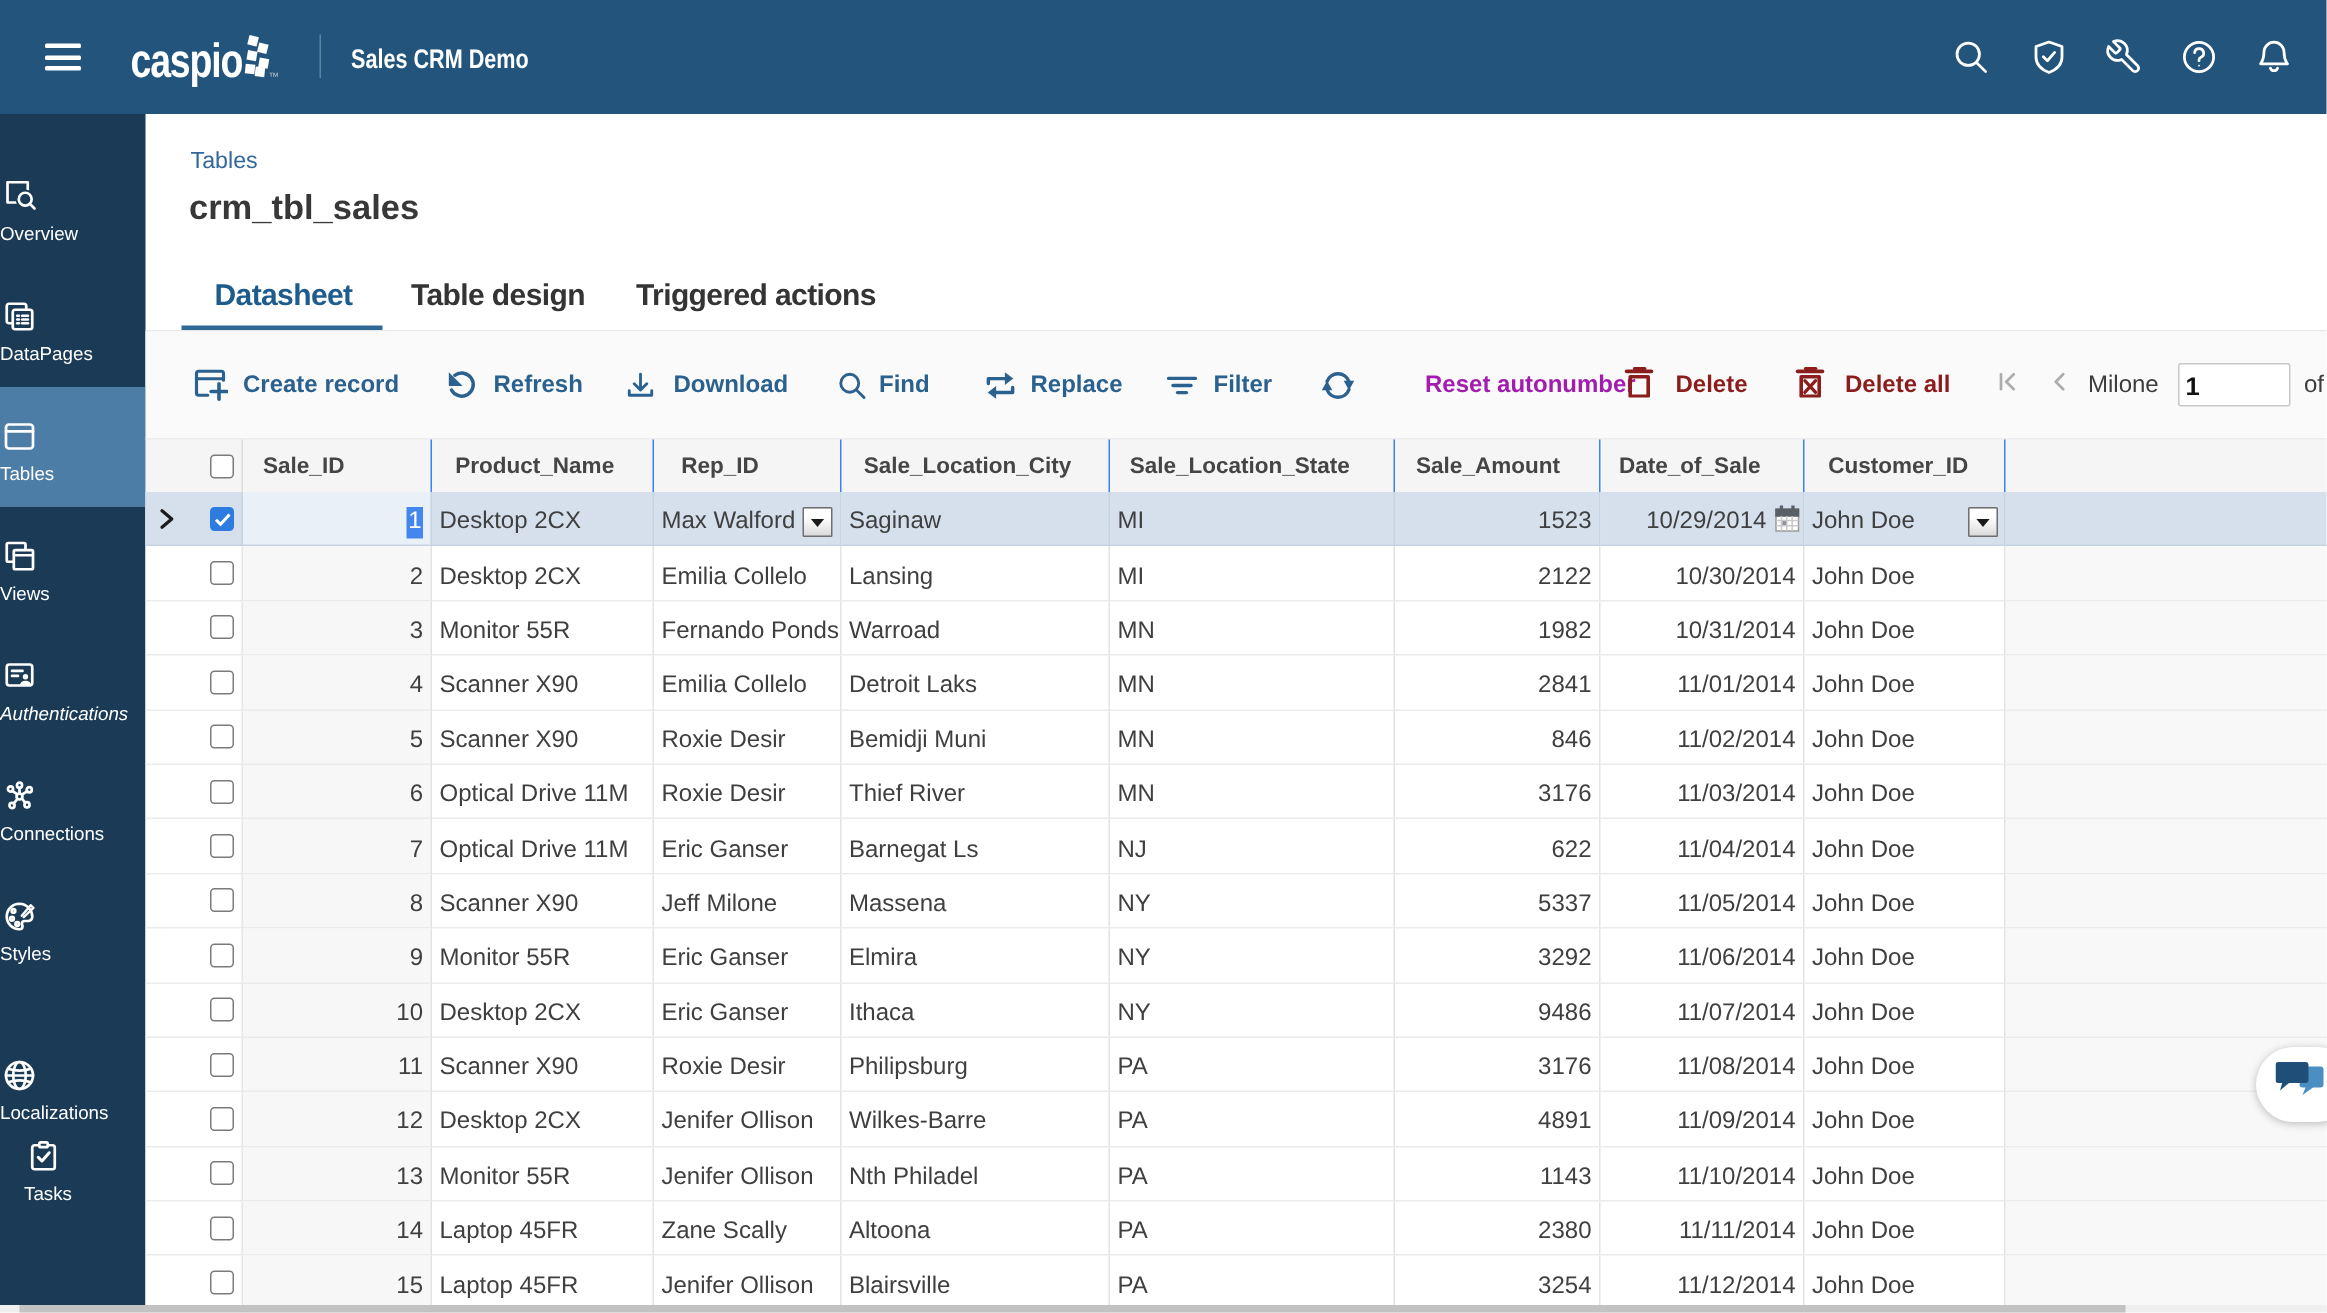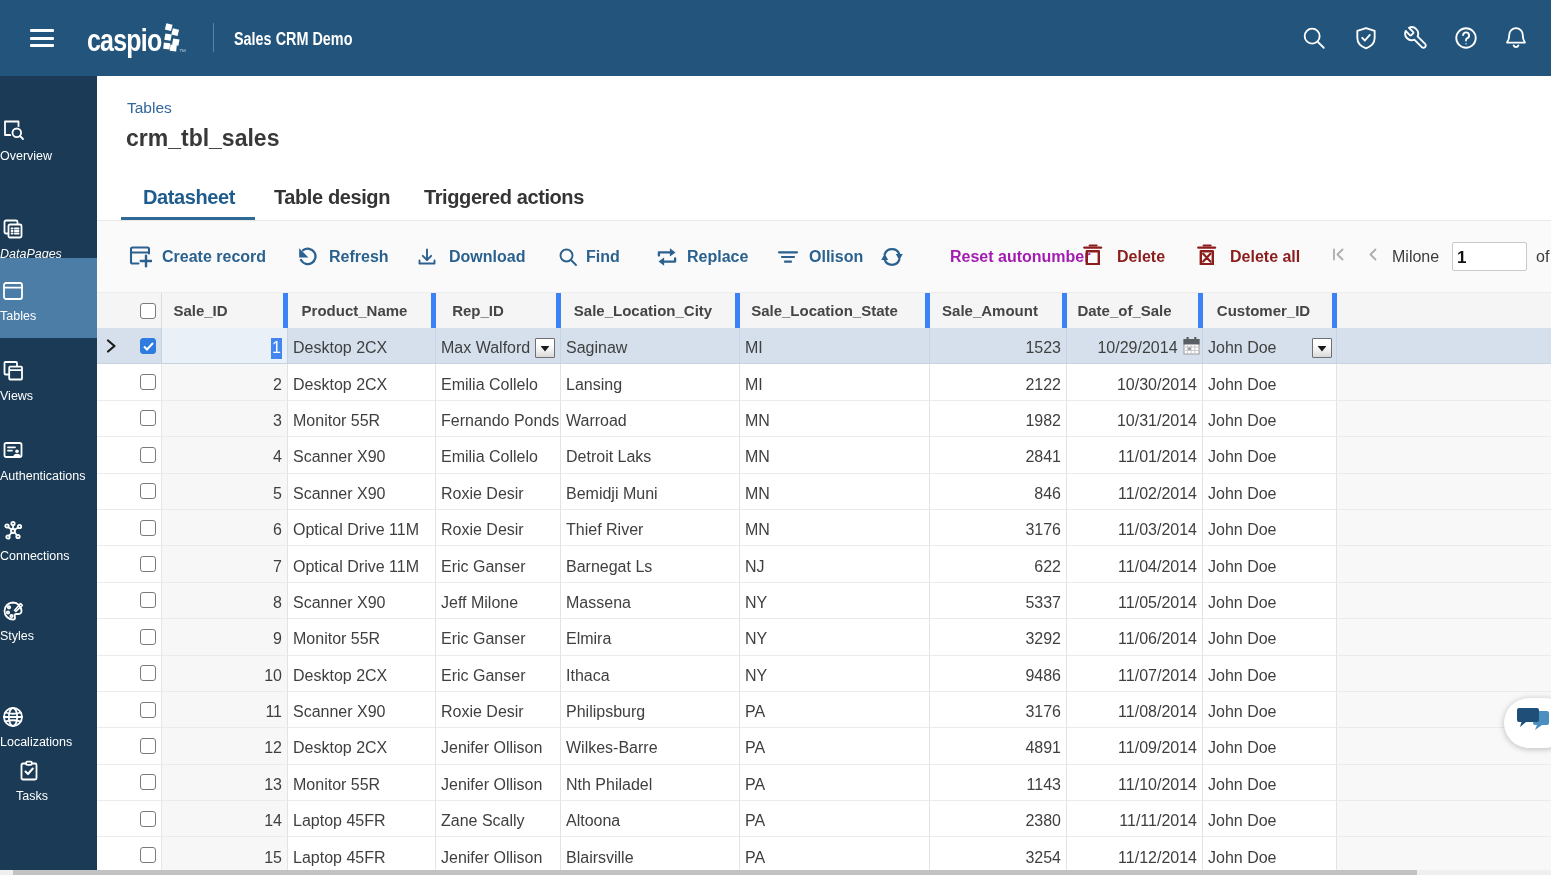--- a/index.html
+++ b/index.html
@@ -10,40 +10,40 @@
 .logo { position:absolute; left:87px; top:22px; color:#fff; font-weight:700; font-size:32px; letter-spacing:-1px; transform:scaleX(0.78); transform-origin:left top; }
 .vdiv { position:absolute; left:213px; top:23px; width:1px; height:29px; background:#5b83a3; }
 .apptitle { position:absolute; left:234px; top:29px; color:#fff; font-weight:700; font-size:18px; transform:scaleX(0.8); transform-origin:left top; }
 .tbico { position:absolute; top:25px; }
 .side { position:absolute; left:0; top:76px; width:97px; height:794px; background:#1a3a55; }
 .sitem { position:absolute; left:0; width:97px; height:80px; }
 .sitem.sel { background:#4b7da7; }
 .sic { margin-top:20px; height:26px; }
 .slab { color:#fff; font-size:12.5px; margin-top:5px; }
 .sitem:nth-child(1) { top:22px; }
-.sitem:nth-child(2) { top:120px;font-style:italic; }
+.sitem:nth-child(2) { top:102px; }
 .sitem:nth-child(3) { top:182px; }
 .sitem:nth-child(4) { top:262px; }
-.sitem:nth-child(5) { top:342px; }
+.sitem:nth-child(5) { top:342px;font-style:italic; }
 .sitem:nth-child(6) { top:422px; }
 .sitem:nth-child(7) { top:502px; }
 .sitem:nth-child(8) { top:608px; }
 .sitem:nth-child(9) { top:662px;margin-left:16px; }
 .crumb { position:absolute; left:127px; top:99px; font-size:15.5px; color:#34679a; }
 .h1 { position:absolute; left:126px; top:125px; font-size:23px; font-weight:700; color:#383838; }
 .tab { position:absolute; top:186px; font-size:20px; letter-spacing:-0.4px; font-weight:700; color:#343434; }
 .tabline { position:absolute; left:97px; top:220px; width:1454px; height:1px; background:#e8e8e8; }
 .tabu { position:absolute; left:121px; top:217px; width:134px; height:3px; background:#2f6a96; }
 .tic { position:absolute; top:246px; }
 .tlab { position:absolute; top:248px; font-size:16px; font-weight:700; }
 .recin { position:absolute; left:1452px; top:242px; width:75px; height:29px; border:1px solid #c9c9c9;
   border-radius:2px; background:#fff; font-size:17px; font-weight:700; color:#111; padding:5px 0 0 4px; }
 .sheet { position:absolute; left:97px; top:292px; width:1454px; }
 .hrow { display:flex; height:36px; background:#f5f5f5; border-top:1px solid #ededed; }
-.hc { height:100%; border-right:5px solid #3b82f6; font-size:15px; font-weight:700; color:#454545;
+.hc { height:100%; border-right:1px solid #3b82f6; font-size:15px; font-weight:700; color:#454545;
   display:flex; align-items:center; justify-content:center; }
 .hc.c0 { justify-content:flex-end; padding-right:5px; border-right:1px solid #dcdcdc; }
 .hc.c9 { border-right:none; }
 .row { display:flex; height:36.4px; background:#fff; }
 .dc { height:100%; border-right:1px solid #e3e3e3; border-bottom:1px solid #ebebeb; font-size:16px;
   color:#3f3f3f; display:flex; align-items:center; padding-left:5px; padding-top:5px; overflow:hidden; white-space:nowrap; }
 .dc.c0 { border-right:1px solid #e6e6e6; padding-left:0; padding-top:0; justify-content:flex-end; padding-right:5px; border-bottom-color:#ebebeb; }
 .dc.c1 { background:#f7f7f7; }
 .dc.c9 { border-right:none; background:#f8f8f8; }
 .num { justify-content:flex-end; padding-right:5px; padding-left:0; }
@@ -238,21 +238,21 @@
       <polygon points="13.9,4.2 13.9,12.6 19.5,8.4" stroke="none" fill="#2a618f"></polygon>
       <path d="M19.1 14.3 L19.1 17.6 L7.7 17.6" fill="none" stroke-width="2.3"></path>
       <polygon points="8.1,13.4 8.1,21.8 2.5,17.6" stroke="none" fill="#2a618f"></polygon>
     </svg></div>
 <div class="tlab" style="left:687px;color:#2a618f">Replace</div>
 <div class="tic" style="left:777px;top:246px"><svg width="22" height="22" viewBox="0 0 22 22" fill="none" stroke="#2a618f" stroke-width="1.9" stroke-linecap="round" stroke-linejoin="round">
       <line x1="2" y1="6.3" x2="20" y2="6.3" stroke-width="2.2"></line>
       <line x1="5" y1="11" x2="17" y2="11" stroke-width="2.2"></line>
       <line x1="8" y1="15.7" x2="14" y2="15.7" stroke-width="2.2"></line>
     </svg></div>
-<div class="tlab" style="left:809px;color:#2a618f">Ollison</div>
+<div class="tlab" style="left:809px;color:#2a618f">Filter</div>
 <div class="tic" style="left:880px;top:245px"><svg width="24" height="24" viewBox="0 0 24 24" fill="none" stroke="#2a618f" stroke-width="1.9" stroke-linecap="round" stroke-linejoin="round">
       <path d="M4.67 9.33 A7.8 7.8 0 0 1 19.33 9.33" fill="none" stroke-width="2.3"></path>
       <polygon points="15.8,8.9 22.8,8.9 19.3,15.2" stroke="none" fill="#2a618f"></polygon>
       <path d="M19.33 14.67 A7.8 7.8 0 0 1 4.67 14.67" fill="none" stroke-width="2.3"></path>
       <polygon points="1.2,15.1 8.2,15.1 4.7,8.8" stroke="none" fill="#2a618f"></polygon>
     </svg></div>
 <div class="tlab" style="left:950px;color:#a21caf">Reset autonumber</div>
 <div class="tic" style="left:1082px;top:243px"><svg width="22" height="22" viewBox="0 0 22 22" fill="none" stroke="#8c1d1d" stroke-width="1.9" stroke-linecap="round" stroke-linejoin="round">
       <line x1="2.4" y1="4.6" x2="19" y2="4.6" stroke-width="2.4"></line>
       <line x1="7.6" y1="2.6" x2="14.6" y2="2.6" stroke-width="2"></line>

